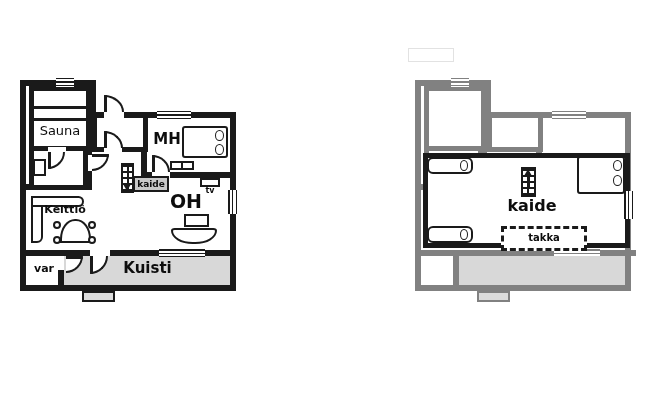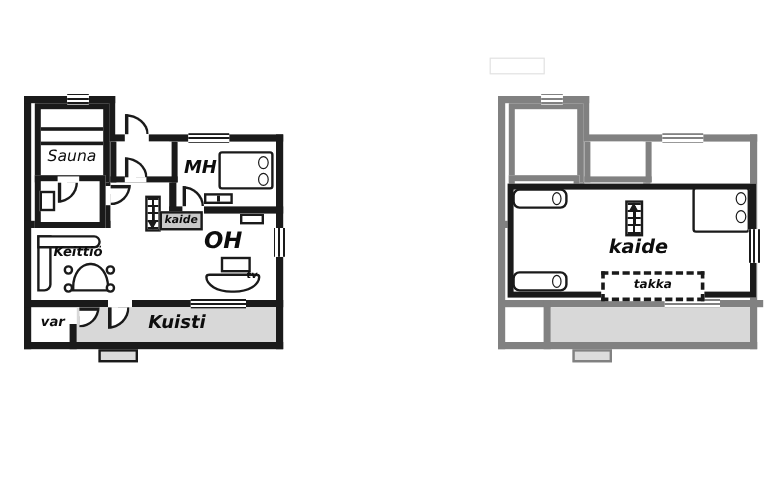--- a/index.html
+++ b/index.html
@@ -33,21 +33,21 @@
       linear-gradient(90deg,transparent calc(50% - 1px),var(--wall) calc(50% - 1px),var(--wall) calc(50% + 1px),transparent calc(50% + 1px)),
       repeating-linear-gradient(180deg,var(--wall) 0 1.6px,transparent 1.6px 6px);}
   .tri-down{width:0;height:0;border-left:4.5px solid transparent;border-right:4.5px solid transparent;border-top:7px solid var(--wall);}
   .tri-up{width:0;height:0;border-left:4.5px solid transparent;border-right:4.5px solid transparent;border-bottom:7px solid var(--wall);}
   
   .fur{border:2.5px solid var(--wall);background:#fff;}
   .bed{border:2.5px solid var(--wall);background:#fff;border-radius:4px;}
   .pillow{border:1.8px solid var(--wall);background:#fff;border-radius:50%;}
   .chair{border:2px solid var(--wall);background:#fff;border-radius:50%;}
   .split{background-image:linear-gradient(90deg,transparent calc(50% - 1px),var(--wall) calc(50% - 1px),var(--wall) calc(50% + 1px),transparent calc(50% + 1px));}
-  .lbl{font-style:italic;font-weight:700;color:#0d0d0d;text-align:center;white-space:nowrap;}
+  .lbl{font-weight:700;color:#0d0d0d;text-align:center;white-space:nowrap;}
   .porch{background:var(--porch-fill);}
   .stepb{background:var(--step-fill);border:2.5px solid var(--wall);}
   .stepg{background:var(--step-fill);border:2.5px solid var(--wall-gray);}
   .kaide{background:#fff;border:3px dashed var(--wall);}
   .ghost{border:1.5px solid #e2e2e2;background:#fff;}
 </style>
 </head>
 <body>
 
 <div id="canvas">
@@ -119,21 +119,21 @@
     <div class="a fur split" style="left:170px;top:161px;width:24px;height:9px;border-width:2px;"></div>
 
     <div class="a fur" style="left:200px;top:178px;width:20px;height:9px;border-width:2px;"></div>
     <div class="a fur" style="left:184px;top:214px;width:25px;height:13px;"></div>
     <div class="a fur" style="left:171px;top:228px;width:46px;height:16px;border-radius:4px 4px 23px 23px / 3px 3px 14px 14px;"></div>
 
     <div class="a lbl" style="left:31px;top:123px;width:58px;font-size:13px;font-weight:400;line-height:15px;">Sauna</div>
     <div class="a lbl" style="left:36px;top:203px;width:58px;font-size:11px;line-height:13px;">Keittiö</div>
     <div class="a lbl" style="left:148px;top:130px;width:38px;font-size:15px;line-height:18px;">MH</div>
     <div class="a lbl" style="left:164px;top:190px;width:44px;font-size:19px;line-height:22px;">OH</div>
-    <div class="a lbl" style="left:200px;top:186px;width:20px;font-size:8px;line-height:10px;margin-top:39px;">tv</div>
+    <div class="a lbl" style="left:200px;top:186px;width:20px;font-size:8px;line-height:10px;">tv</div>
     <div class="a lbl" style="left:28px;top:261px;width:32px;font-size:11px;line-height:15px;">var</div>
     <div class="a lbl" style="left:95px;top:259px;width:105px;font-size:15px;line-height:19px;">Kuisti</div>
   </div>
 
   <div>
 
     <div class="a ghost" style="left:408px;top:48px;width:46px;height:14px;"></div>
 
     <div class="a wg" style="left:415px;top:80px;width:6px;height:211px;"></div>
     <div class="a wg" style="left:415px;top:80px;width:76px;height:6px;"></div>

